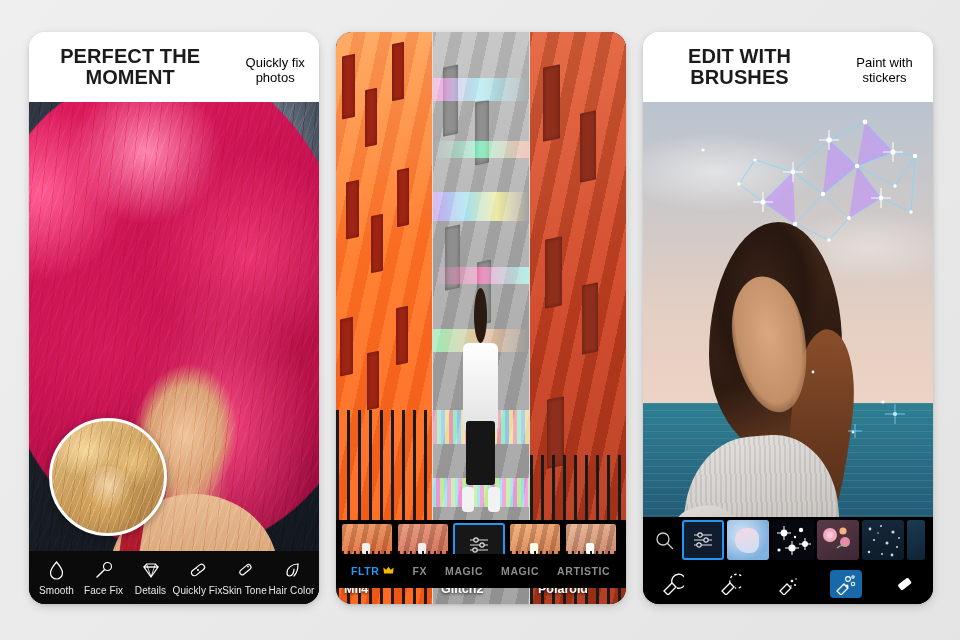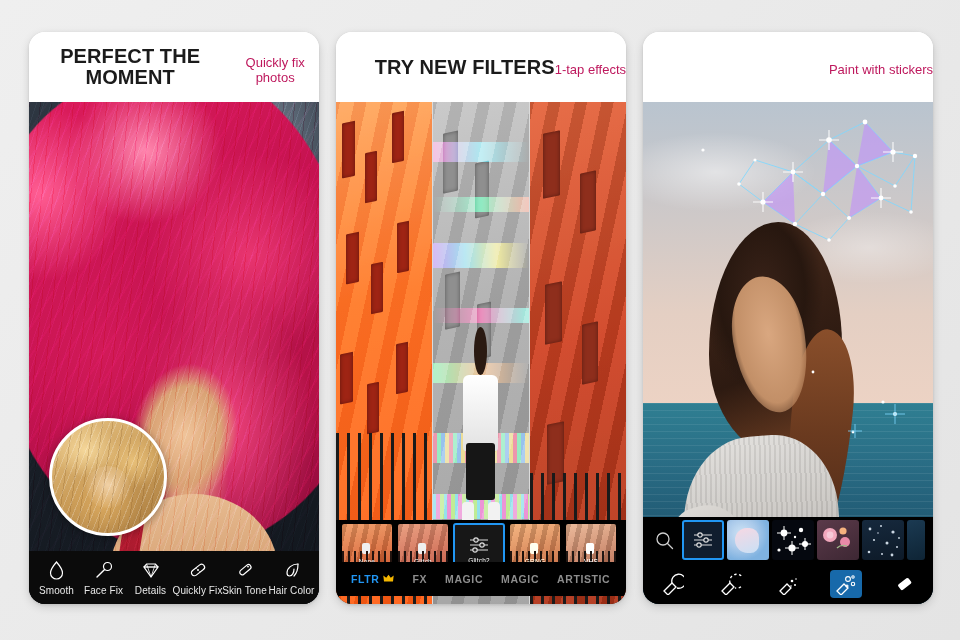--- a/index.html
+++ b/index.html
@@ -35,21 +35,21 @@
     background: #fff;
     display: flex; flex-direction: row;
     align-items: center; justify-content: flex-end;
     flex: 0 0 70px;
   }
   .head-title {
     font-size: 20px; font-weight: 700; letter-spacing: .1px;
     color: #1b1b1b; text-align: center; line-height: 1.05;
   }
   .head-sub {
-    font-size: 13px; color: #be185d; margin-top: 5px; text-align: center;
+    font-size: 13px; color: #000000; margin-top: 5px; text-align: center;
   }
 
   .card-body { position: relative; flex: 1 1 auto; overflow: hidden; background:#111; }
 
   
   .p1-photo { position: absolute; inset: 0; overflow: hidden; }
   .p1-bg {
     position:absolute; inset:0;
     background:
       radial-gradient(ellipse 60% 45% at 78% 8%, #7d8c9c 0%, rgba(60,70,82,0) 62%),
@@ -209,21 +209,21 @@
     background: repeating-linear-gradient(90deg,#22130e 0 2px, rgba(0,0,0,0) 2px 6px);
   }
   .fthumb-name {
     position:absolute; left:0; right:0; bottom:1px; text-align:center;
     font-size:6.5px; color:#fff; text-shadow:0 1px 2px #000; letter-spacing:.2px;
   }
   .fthumb .slider-ic { position:absolute; inset:0; display:flex;
     align-items:center; justify-content:center; background:rgba(0,0,0,.45); }
 
   .ftabs {
-    position:absolute; left:0; right:0; bottom:8px; height:34px;
+    position:absolute; left:0; right:0; bottom:16px; height:34px;
     background:#000; display:flex; align-items:center; gap:0; padding:0 6px;
     overflow:hidden;
   }
   .ftab {
     font-size:10.5px; font-weight:700; color:#8d8d8d;
     letter-spacing:.6px; white-space:nowrap; padding:0 9px;
     display:flex; align-items:center; gap:4px;
   }
   .ftab.active { color:#2196f3; }
 
@@ -388,24 +388,20 @@
                 <path d="M16 4c0 6-2 10-4 12" fill="none" stroke="#fff" stroke-width="1.2" stroke-linecap="round"></path>
               </svg>
           </span>
           <span class="tool-label">Hair Color</span>
         </div>
       </div>
     </div>
   </div>
 
   <div class="card" id="card2">
-    <div class="card-head">
-      <div class="head-title">TRY NEW FILTERS</div>
-      <div class="head-sub">1-tap effects</div>
-    </div>
     <div class="card-body">
       <div class="p2-split">
 
         <div class="slice s1">
           <div class="bld-base"></div>
           <div class="win" style="left:6%;top:4%;width:14%;height:11%"></div>
           <div class="win" style="left:30%;top:10%;width:13%;height:10%"></div>
           <div class="win" style="left:58%;top:2%;width:12%;height:10%"></div>
           <div class="win" style="left:10%;top:26%;width:14%;height:10%"></div>
           <div class="win" style="left:36%;top:32%;width:13%;height:10%"></div>
@@ -504,20 +500,21 @@
         <div class="ftab">MAGIC</div>
         <div class="ftab">MAGIC</div>
         <div class="ftab">ARTISTIC</div>
         <div class="ftab">POP</div>
       </div>
     </div>
   </div>
 
   <div class="card" id="card3">
     <div class="card-head">
+      <div class="head-title">EDIT WITH BRUSHES</div>
       <div class="head-sub">Paint with stickers</div>
     </div>
     <div class="card-body">
       <div class="p3">
         <div class="p3-sky"></div>
         <div class="p3-cloud1"></div>
         <div class="p3-cloud2"></div>
         <div class="p3-sea"></div>
         <div class="woman">
           <div class="w-hair"></div>

